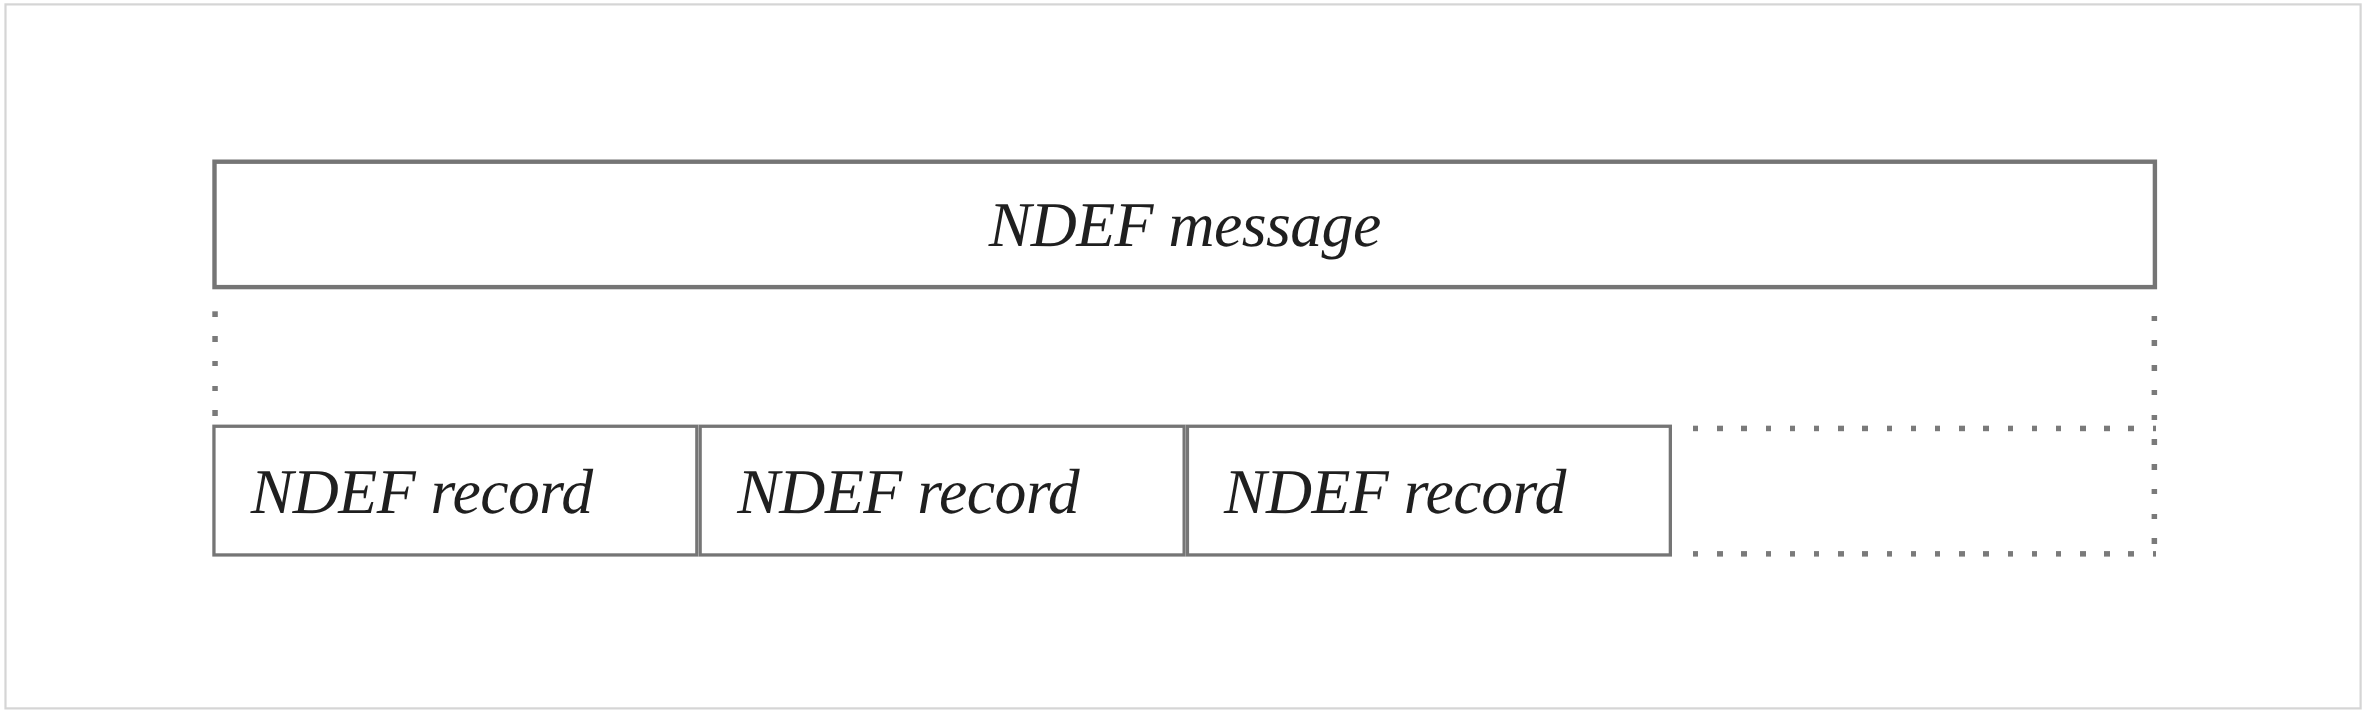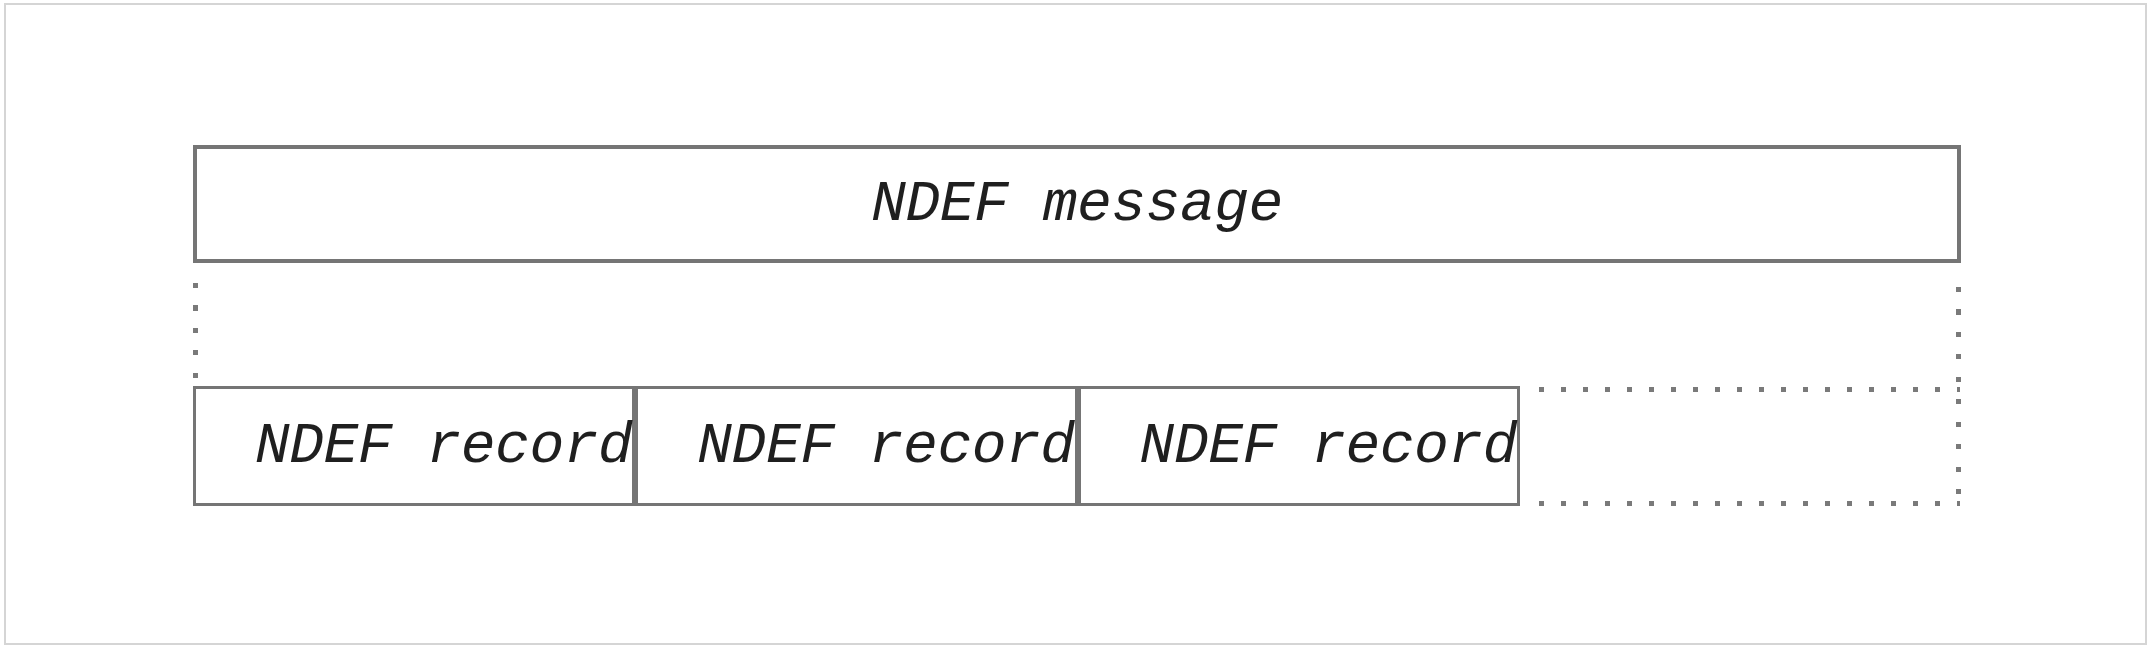--- a/index.html
+++ b/index.html
@@ -9,21 +9,21 @@
     --frame: #d5d5d5;
     --background: #ffffff;
   }
   * { margin: 0; padding: 0; box-sizing: border-box; }
   html, body { background: var(--background); }
   .screenshot {
     position: relative;
     width: 2156px;
     height: 654px;
     background: var(--background);
-    font-family: Liberation Mono, monospace;
+    font-family: Liberation Serif, serif;
     overflow: hidden;
   }
   .outer-frame {
     position: absolute;
     left: 4px; top: 3px;
     width: 2143px; height: 642px;
     border: 2px solid var(--frame);
   }
   .ndef-label {
     font-style: italic;
@@ -47,21 +47,22 @@
     left: 193px; top: 386px;
     width: 1327px; height: 120px;
     display: flex;
   }
   .record-box {
     flex: 1;
     border: 3.5px solid var(--box_border);
     background: var(--background);
     display: flex;
     align-items: center;
-    justify-content: flex-end;
+    justify-content: flex-start;
+    padding-left: 32px;
   }
   .dotted-v {
     position: absolute;
     width: 5px;
     background-image: repeating-linear-gradient(
       to bottom,
       var(--dot) 0px, var(--dot) 5px,
       transparent 5px, transparent 22.5px);
   }
   .connector-left { left: 193px; top: 283px; height: 96px; }

